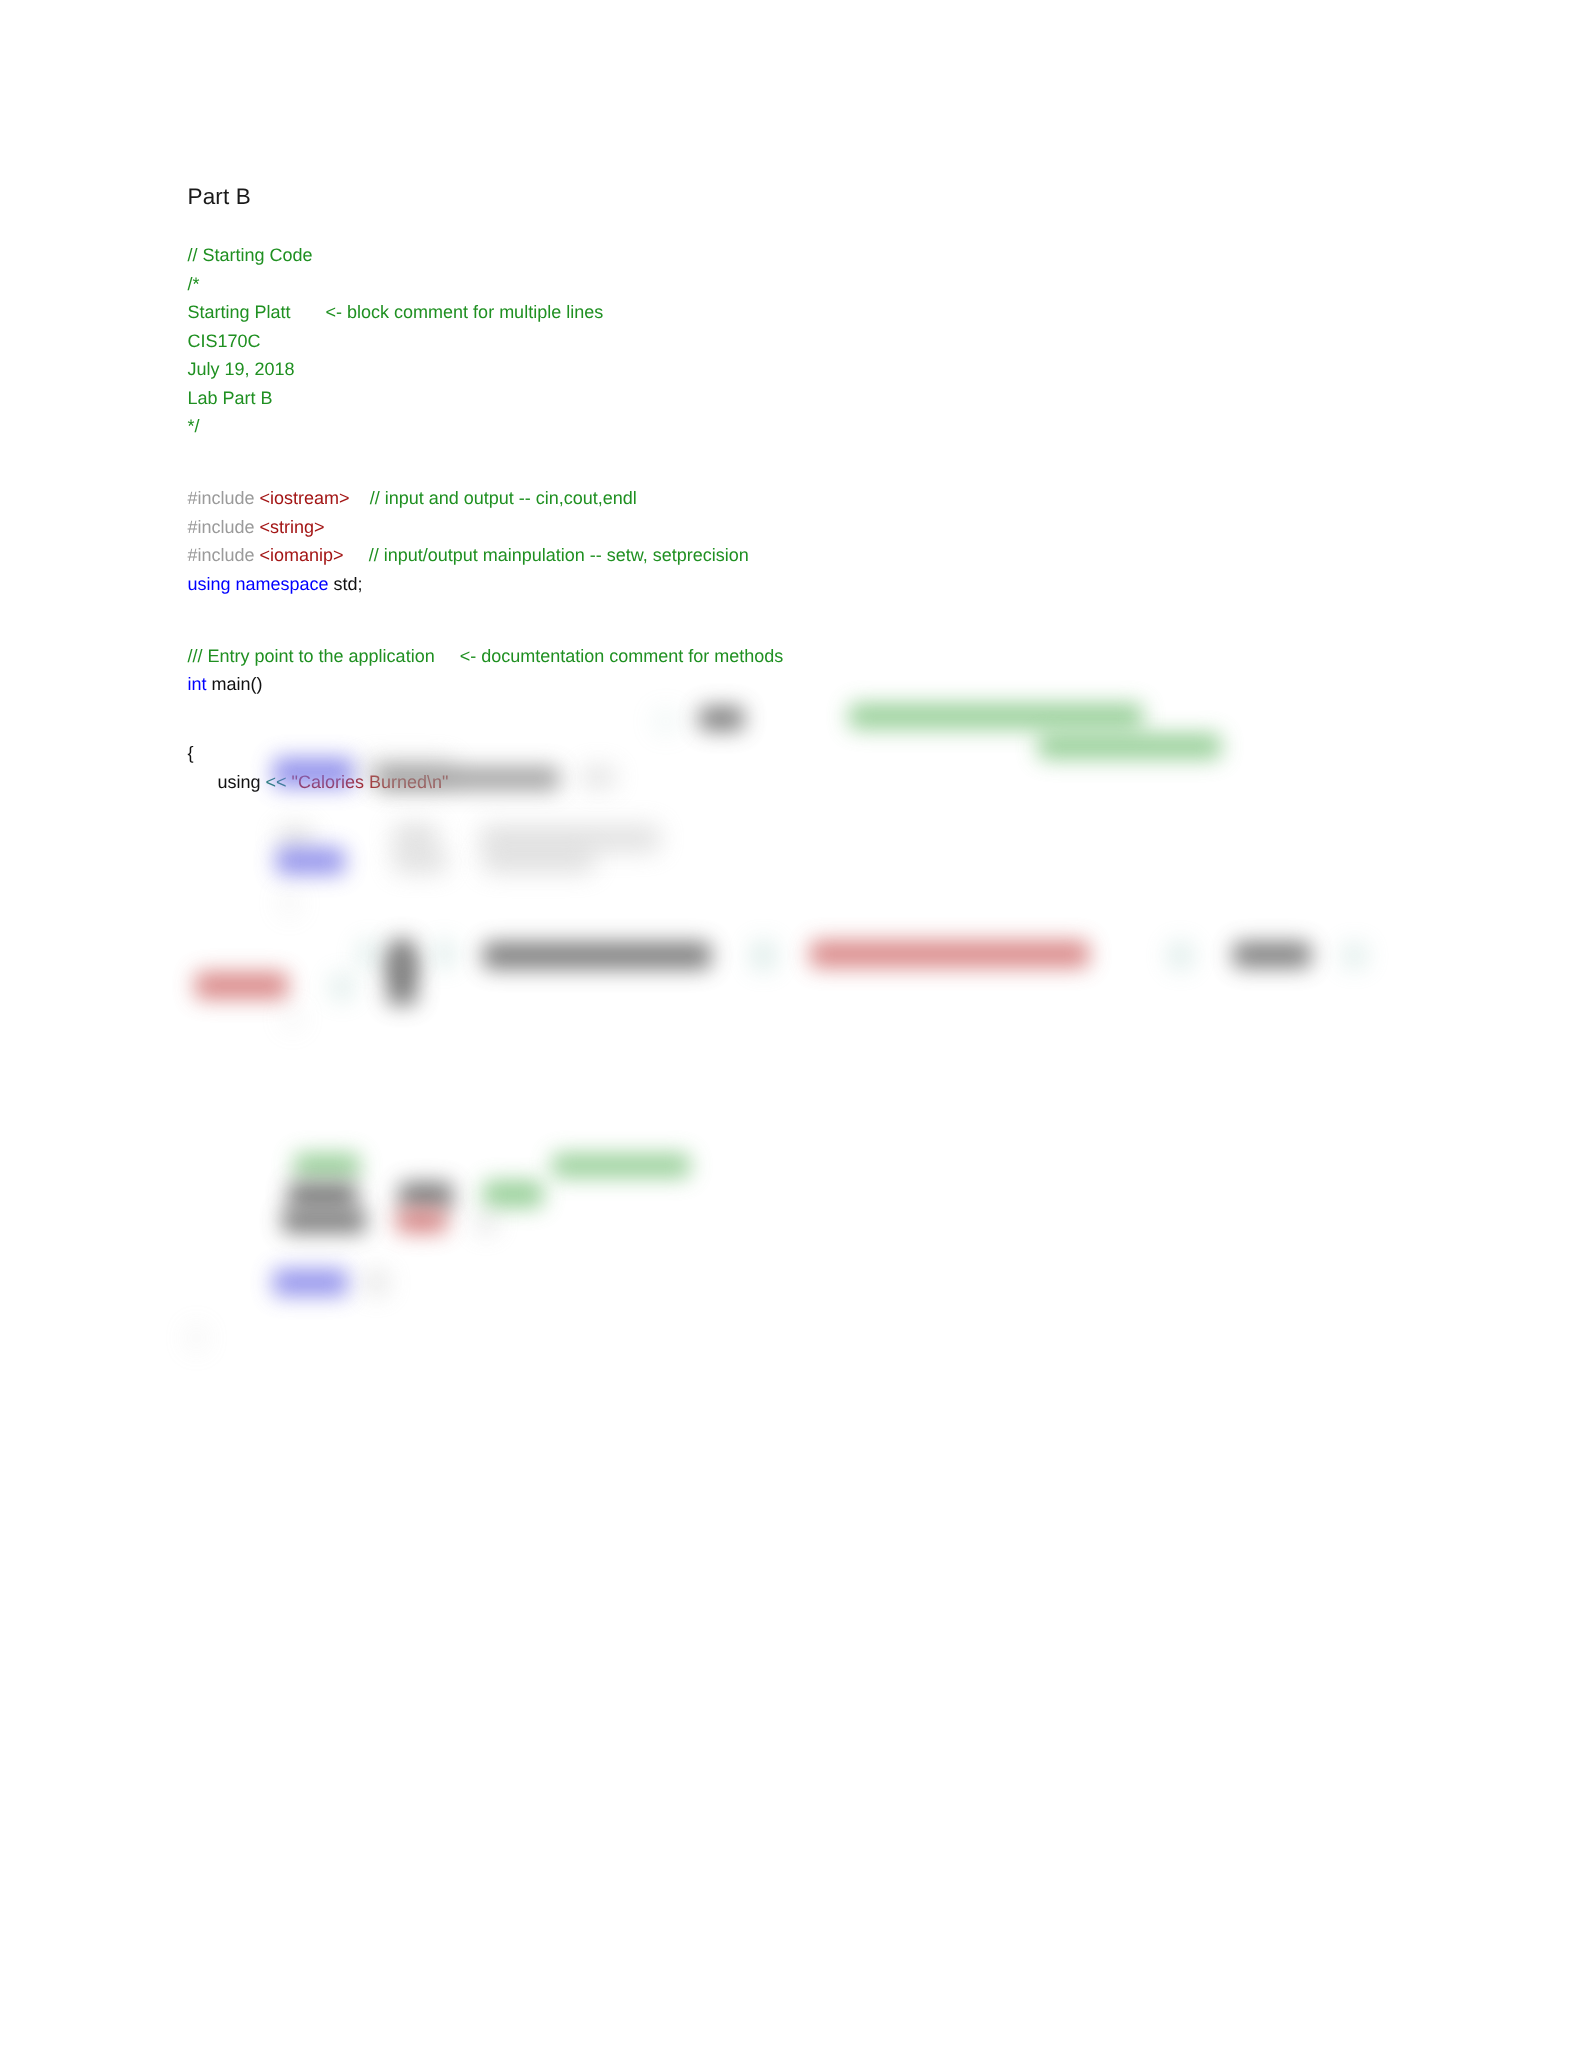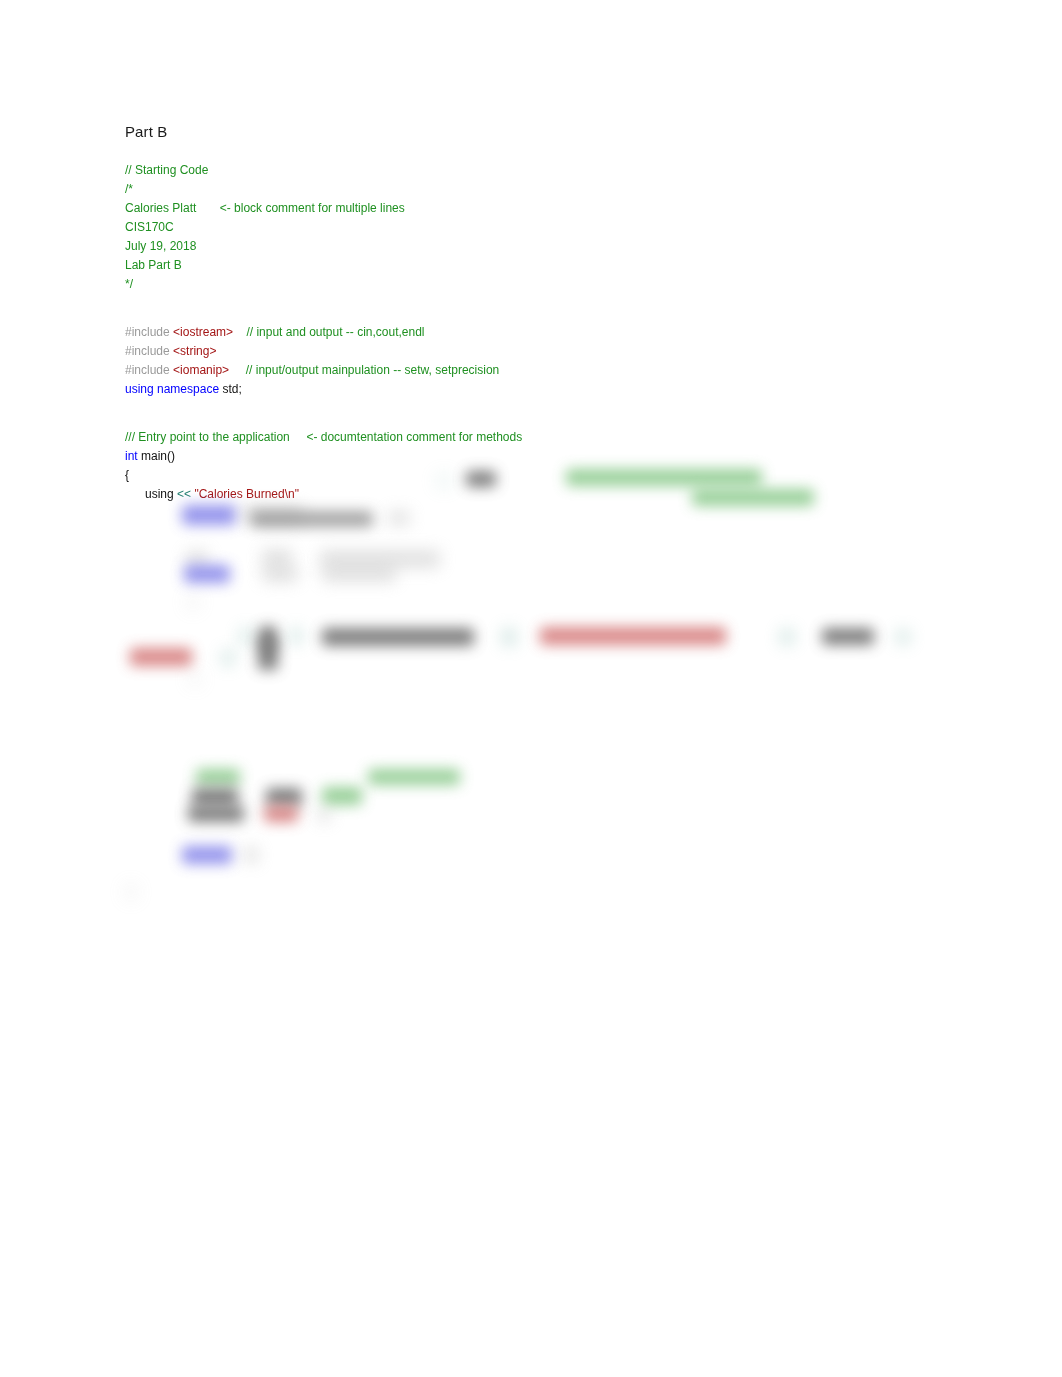--- a/index.html
+++ b/index.html
@@ -46,21 +46,21 @@
     margin-bottom: 20px;
   }
 
   .blank { height: 19px; }
   .blank-half { height: 10px; }
 
   .comment   { color: #1f9021; }
   .preproc   { color: #9a9a9a; }
   .header    { color: #a31515; text-align: center; }
   .keyword   { color: #0000ff; }
-  .plain     { color: #111111; }
+  .plain     { color: #111111; margin-top: 27px; }
   .string    { color: #a31515; }
   .op        { color: #1e7d6e; }
 
   
   .blur-region {
     position: absolute;
     left: 0; top: 0;
     width: 1062px;
     height: 1377px;
     pointer-events: none;
@@ -87,21 +87,21 @@
 <body>
 
 <div class="page">
 
   <div class="doc-body">
 
     <div class="title-line">Part B</div>
 
     <div class="line comment">// Starting Code</div>
     <div class="line comment">/*</div>
-    <div class="line comment"><span>Calories Platt</span><span>       </span><span>&lt;- block comment for multiple lines</span></div>
+    <div class="line comment"><span>Starting Platt</span><span>       </span><span>&lt;- block comment for multiple lines</span></div>
     <div class="line comment">CIS170C</div>
     <div class="line comment">July 19, 2018</div>
     <div class="line comment">Lab Part B</div>
     <div class="line comment">*/</div>
 
     <div class="blank"></div>
     <div class="blank-half"></div>
 
     <div class="line"><span class="preproc">#include</span><span class="plain"> </span><span class="header">&lt;iostream&gt;</span><span>    </span><span class="comment">// input and output -- cin,cout,endl</span></div>
 

